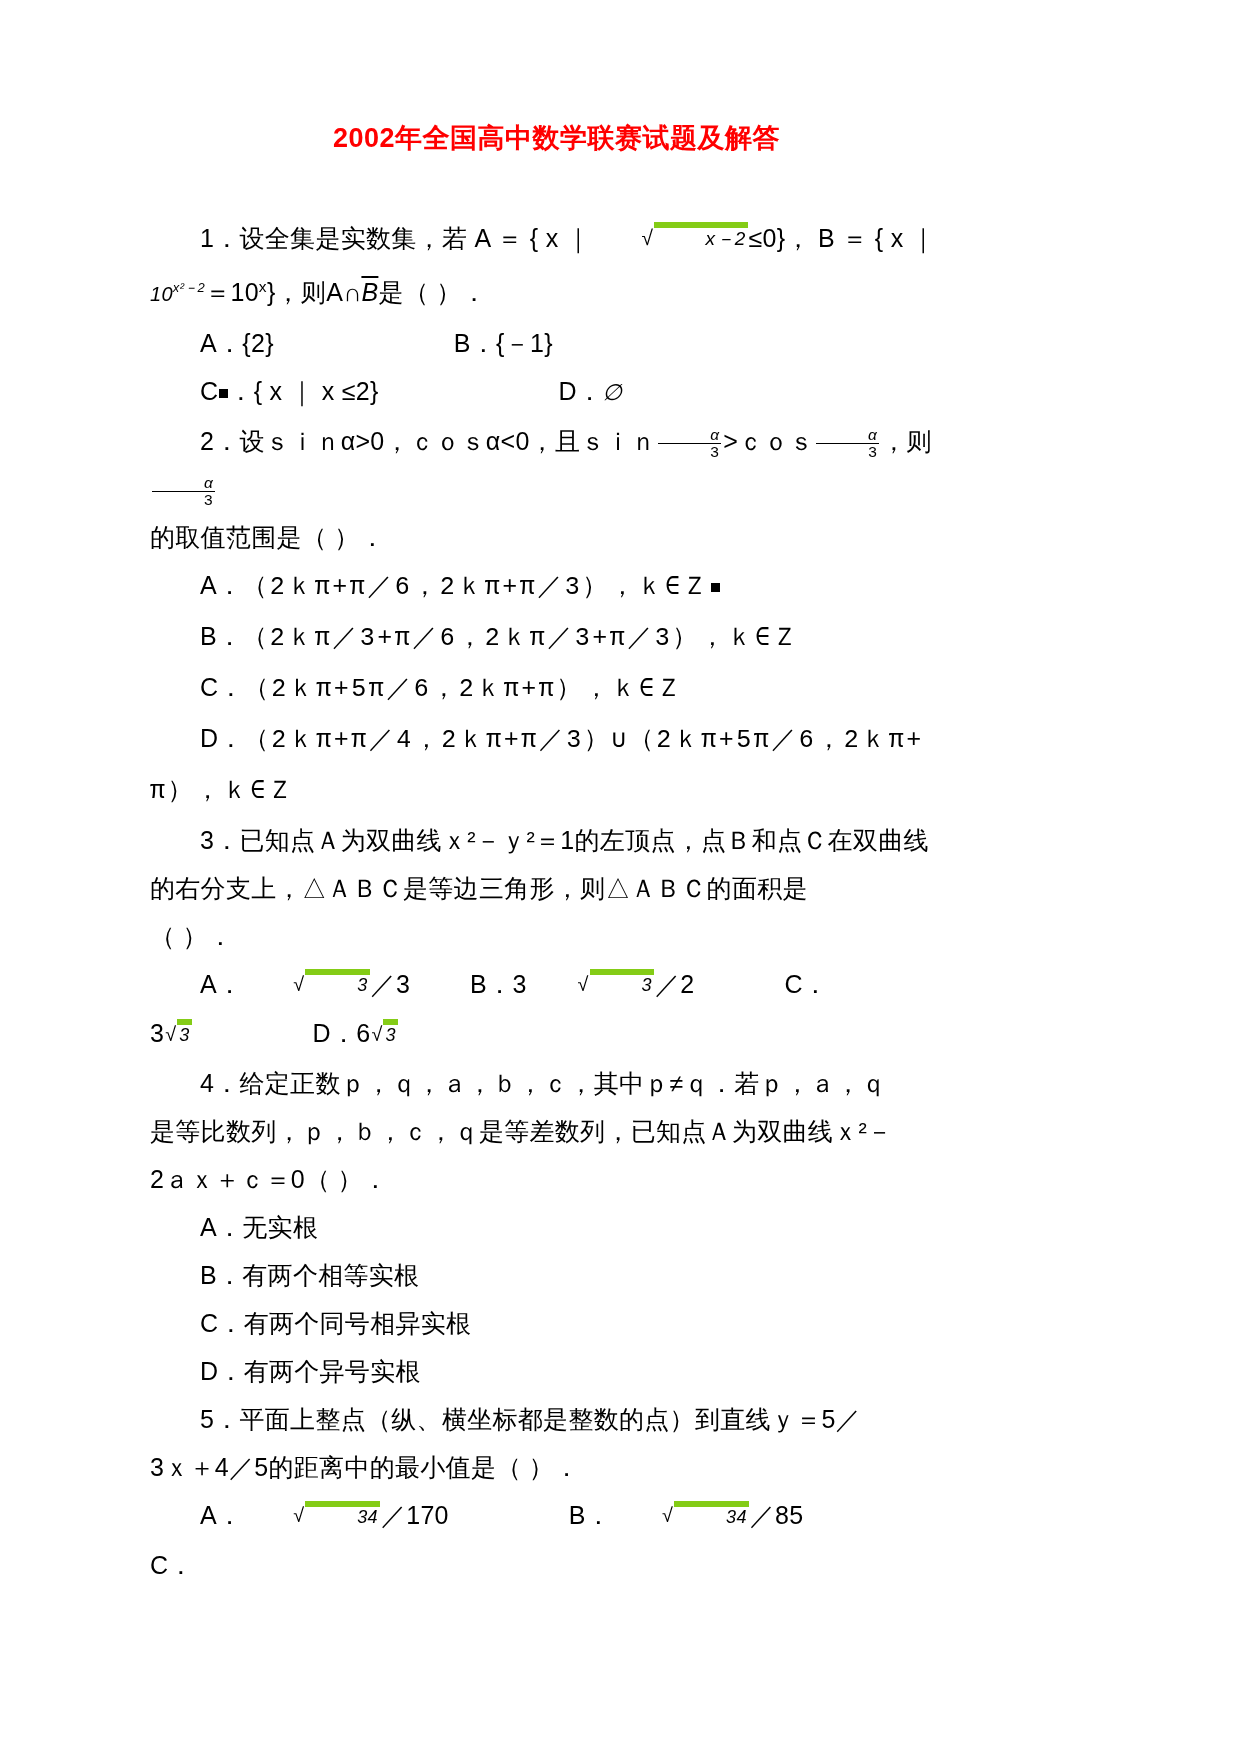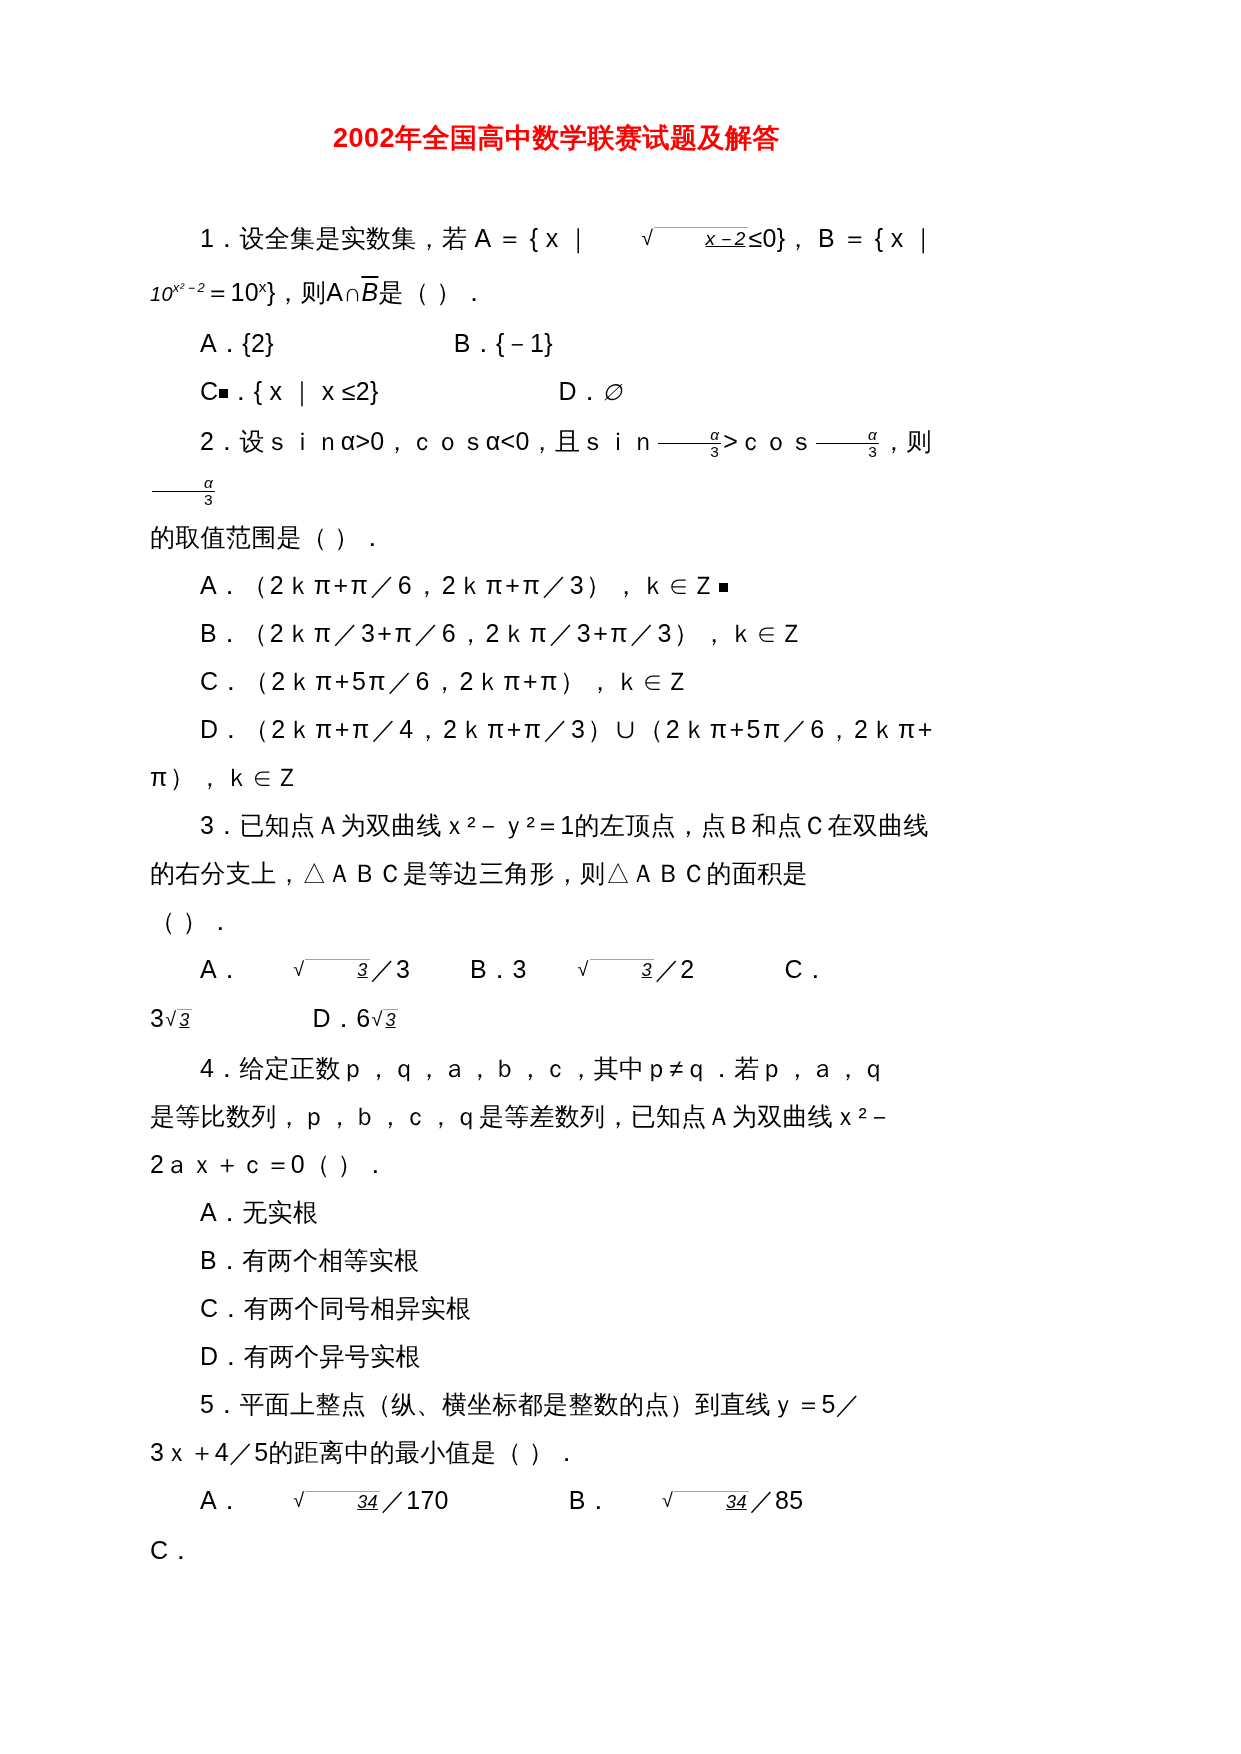--- a/index.html
+++ b/index.html
@@ -34,20 +34,21 @@
     line-height: 48px;
     text-indent: 50px;
     margin: 0;
     letter-spacing: 0.3px;
   }
   .para.noindent {
     text-indent: 0;
   }
   .sp {
     letter-spacing: 2.5px;
+    font-family: Liberation Mono, monospace;
   }
   sup {
     font-size: 0.62em;
     vertical-align: super;
   }
   
   .frac {
     display: inline-block;
     vertical-align: -0.45em;
     text-align: center;
@@ -77,25 +78,24 @@
   }
   .rad::before {
     content: "√";
     position: absolute;
     left: 0;
     top: -0.06em;
     font-style: normal;
     font-size: 1.1em;
   }
   .rad .bar {
-    border-top: 1px solid #84cc16;
+    border-top: 6px solid #84cc16;
     padding: 0 2px 0 2px;
     display: inline-block;
     line-height: 1.15;
-    text-decoration: underline;
   }
   .rad-sm {
     font-size: 0.72em;
   }
   .overline {
     text-decoration: overline;
     font-style: italic;
   }
   .emptyset {
     font-style: italic;

